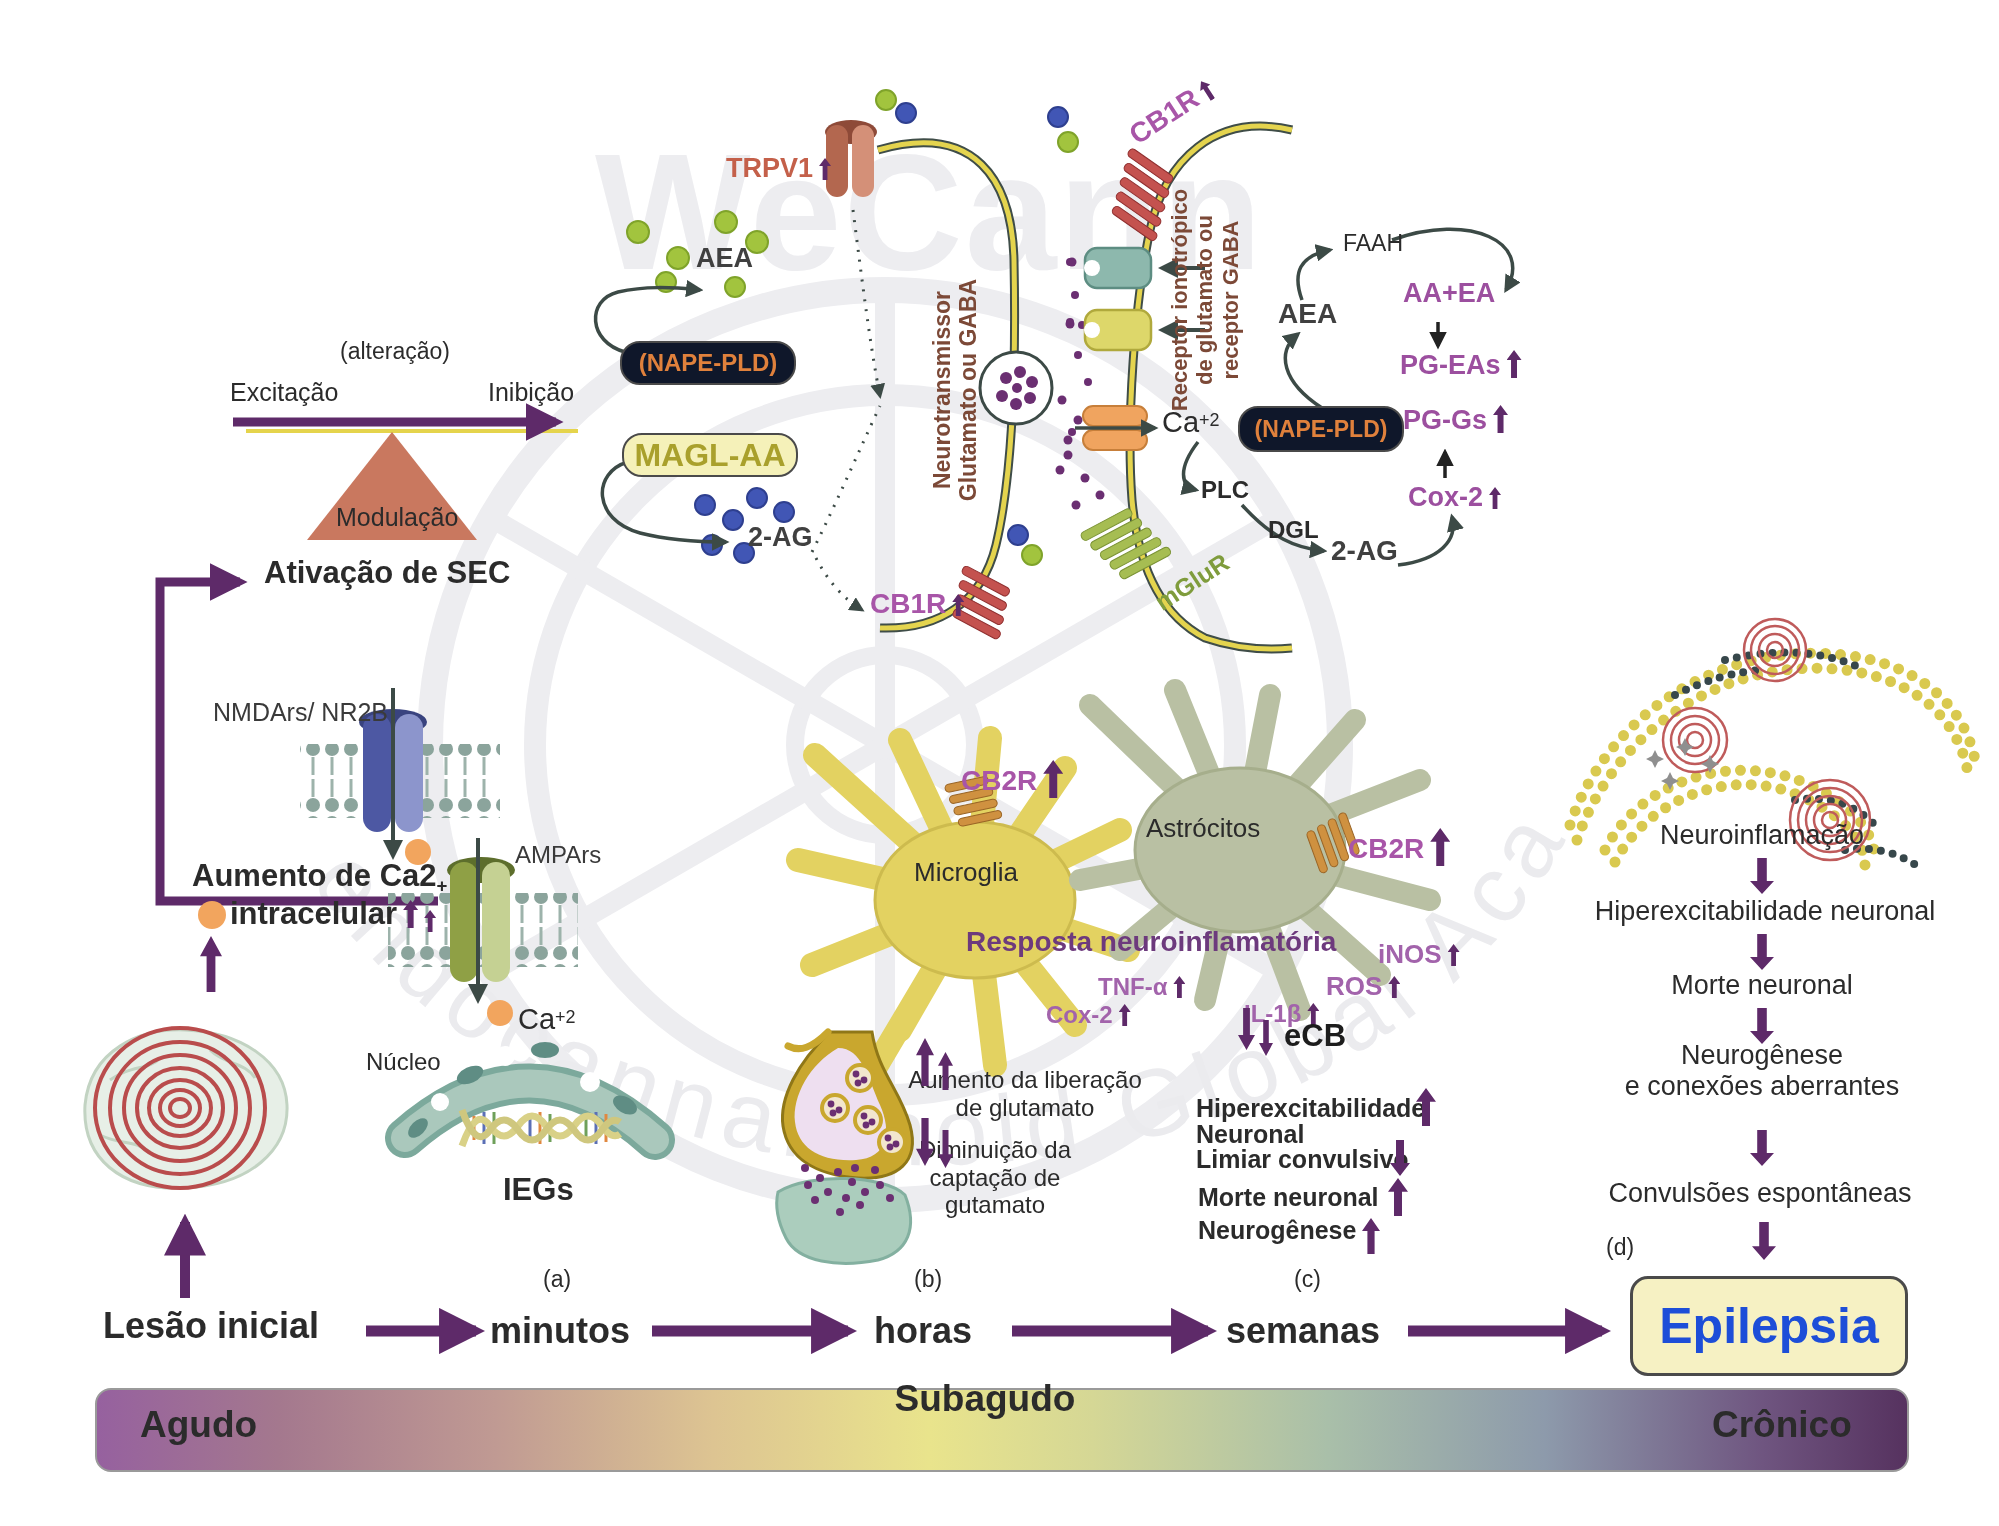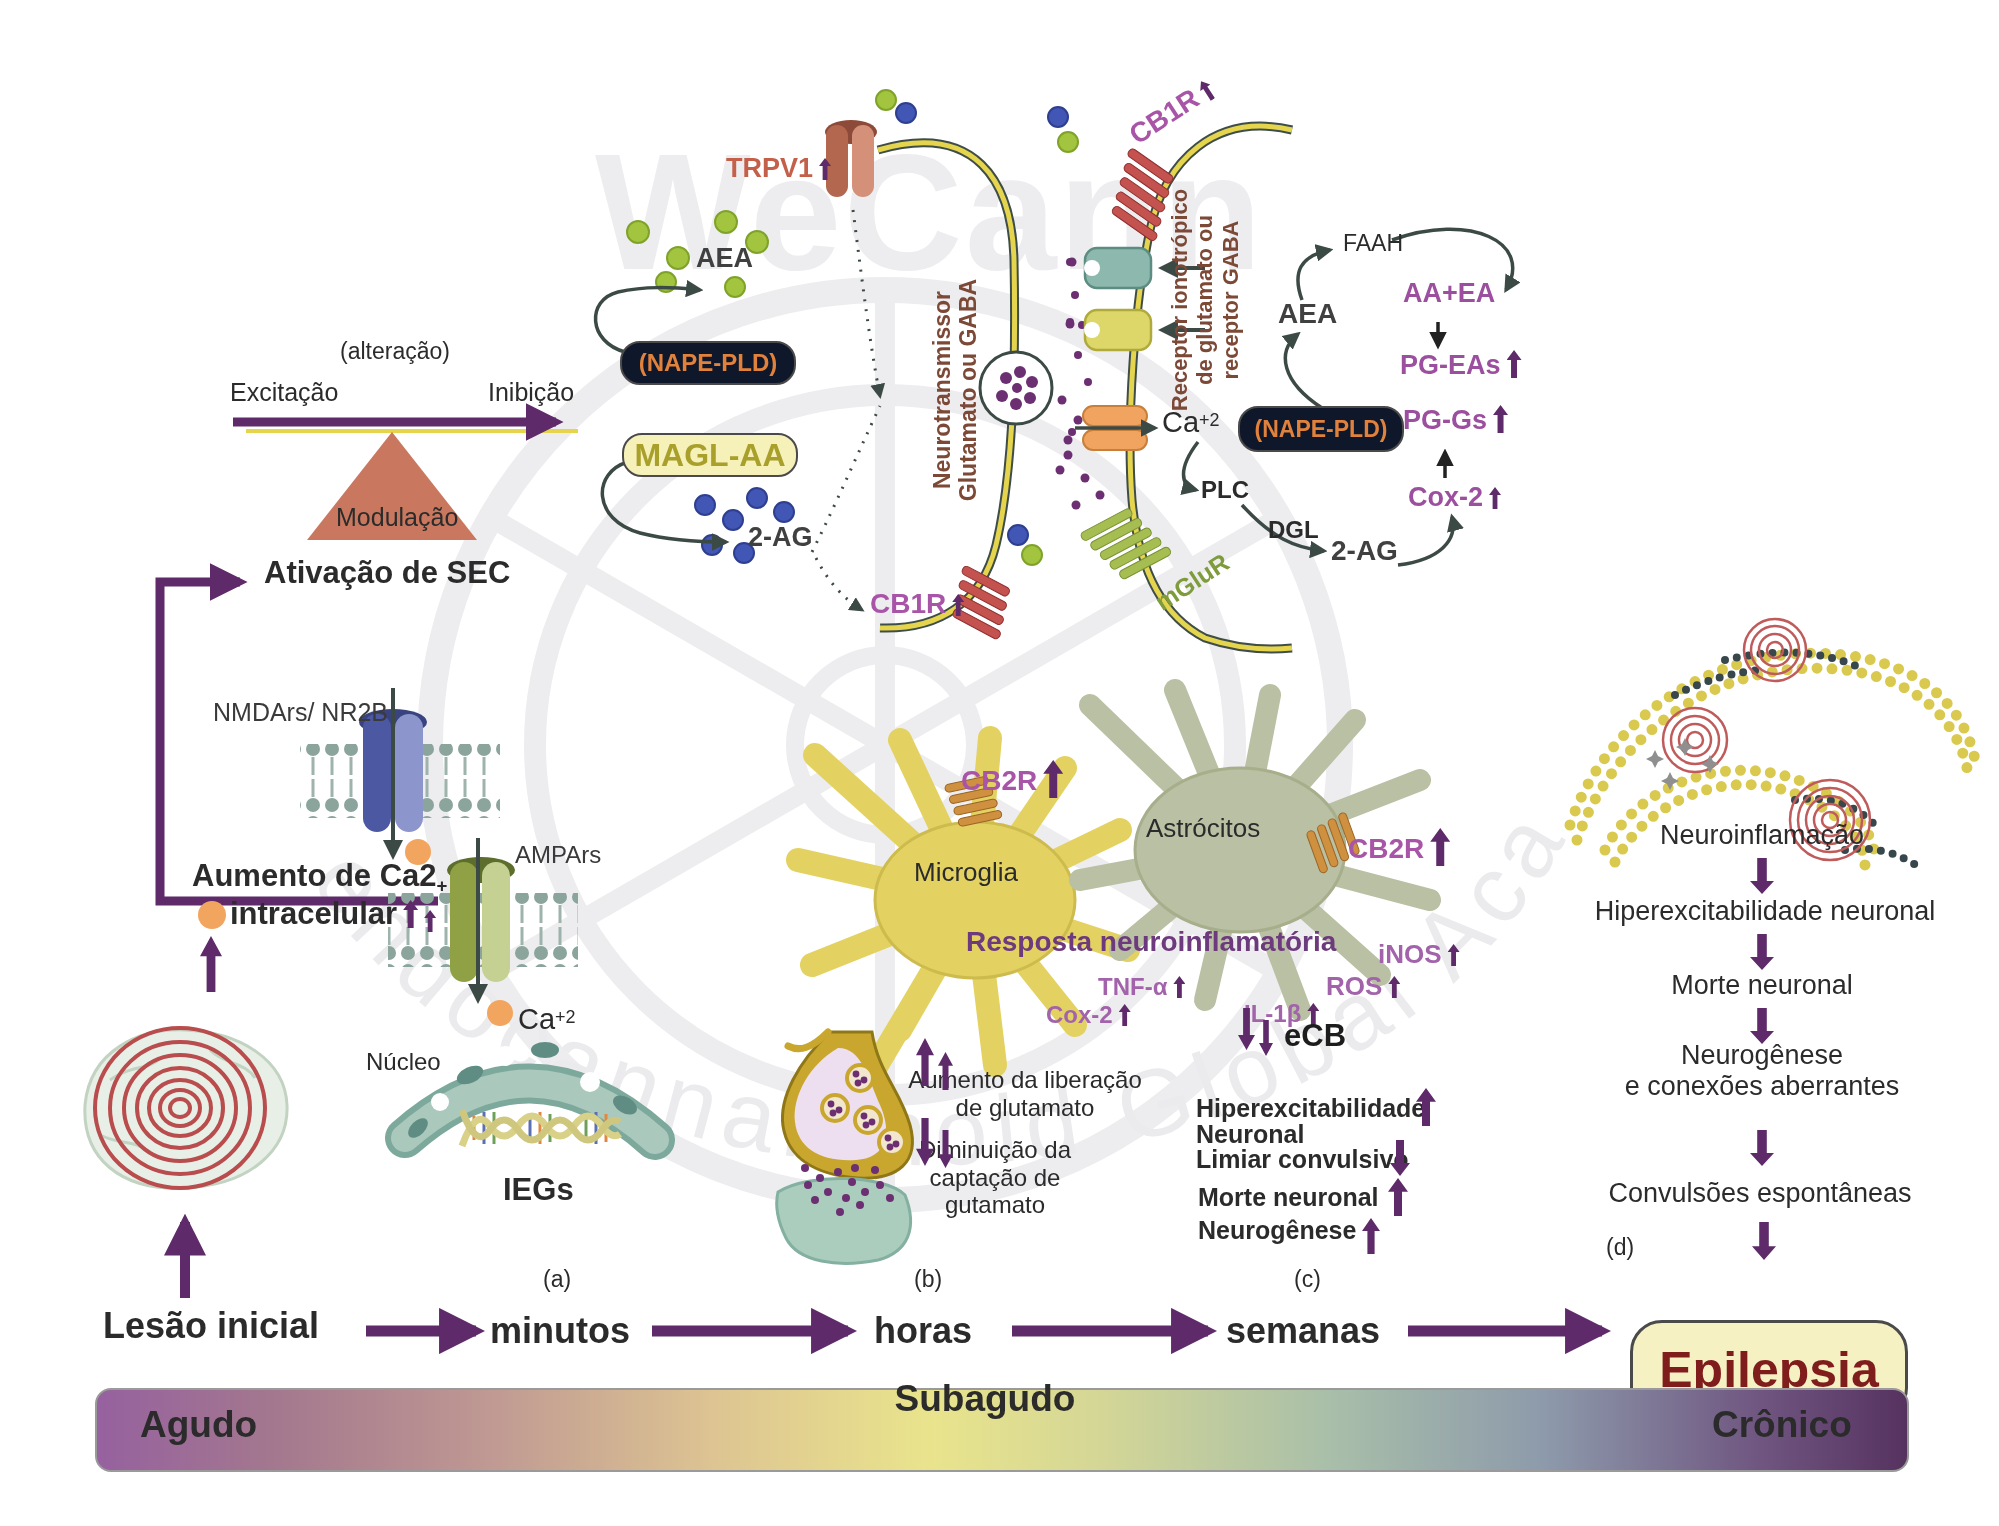--- a/index.html
+++ b/index.html
@@ -26,23 +26,23 @@
       clip-path:polygon(50% 0,100% 36%,70% 36%,70% 100%,30% 100%,30% 36%,0 36%);}
   .ia.sm{width:12px;height:22px;vertical-align:-3px;}
   .ia.lg{width:20px;height:38px;vertical-align:-8px;}
   sub.pl{font-size:60%;vertical-align:-6px;}
   sup.pl{font-size:62%;vertical-align:6px;}
   .rot90{transform:translate(-50%,-50%) rotate(-90deg);text-align:center;}
   #phase-bar{position:absolute;z-index:2;left:95px;top:1388px;width:1810px;height:80px;border-radius:16px;
      border:2px solid #9a9a9a;
      background:linear-gradient(90deg,#96619f 0%,#a4788e 10%,#c09a93 22%,#ddc492 34%,#e9e48c 46%,
         #d5d795 55%,#a9bfa9 68%,#8d9aab 80%,#6f5580 92%,#56325f 100%);}
-  #epilepsy-box{position:absolute;z-index:2;left:1630px;top:1320px;width:272px;height:94px;
-     background:#f6f1c3;border:3px solid #4a4a4a;border-radius:32px;display:flex;align-items:center;
-     justify-content:center;font-size:50px;font-weight:bold;color:#7f1d1d;}
+  #epilepsy-box{position:absolute;z-index:2;left:1630px;top:1276px;width:272px;height:94px;
+     background:#f6f1c3;border:3px solid #4a4a4a;border-radius:18px;display:flex;align-items:center;
+     justify-content:center;font-size:50px;font-weight:bold;color:#1d4ed8;}
 </style>
 </head>
 <body>
 
 <div id="stage">
 
   <div class="wm-brand">WeCann</div>
 
   <svg id="art" width="1999" height="1526" viewBox="0 0 1999 1526">
     <defs>

